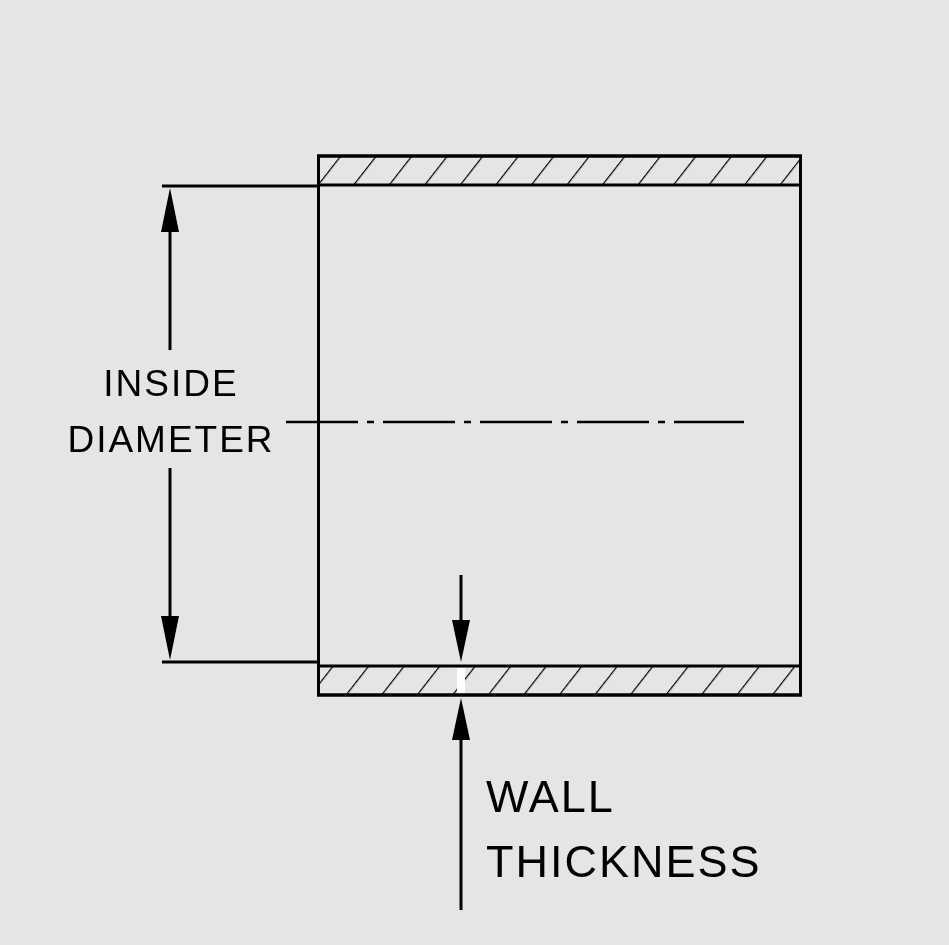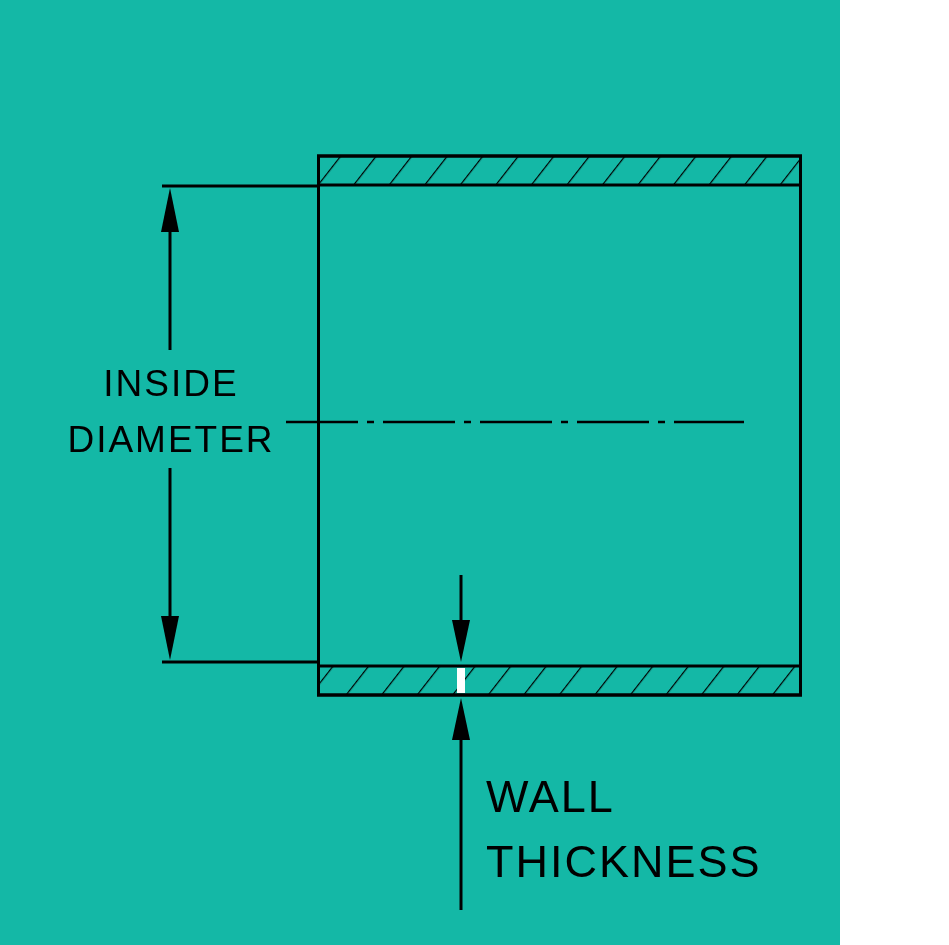--- a/index.html
+++ b/index.html
@@ -2,23 +2,23 @@
 <html><head>
 <meta charset="utf-8">
 <style>
   html, body {
     margin: 0;
     padding: 0;
     background: #ffffff;
   }
   .stage {
     position: relative;
-    width: 840px;
+    width: 949px;
     height: 945px;
-    background: #14b8a6;
+    background: #e5e5e5;
     overflow: hidden;
   }
   svg {
     display: block;
   }
   svg line, svg polyline {
     stroke: #000000;
   }
   svg polygon {
     fill: #000000;

